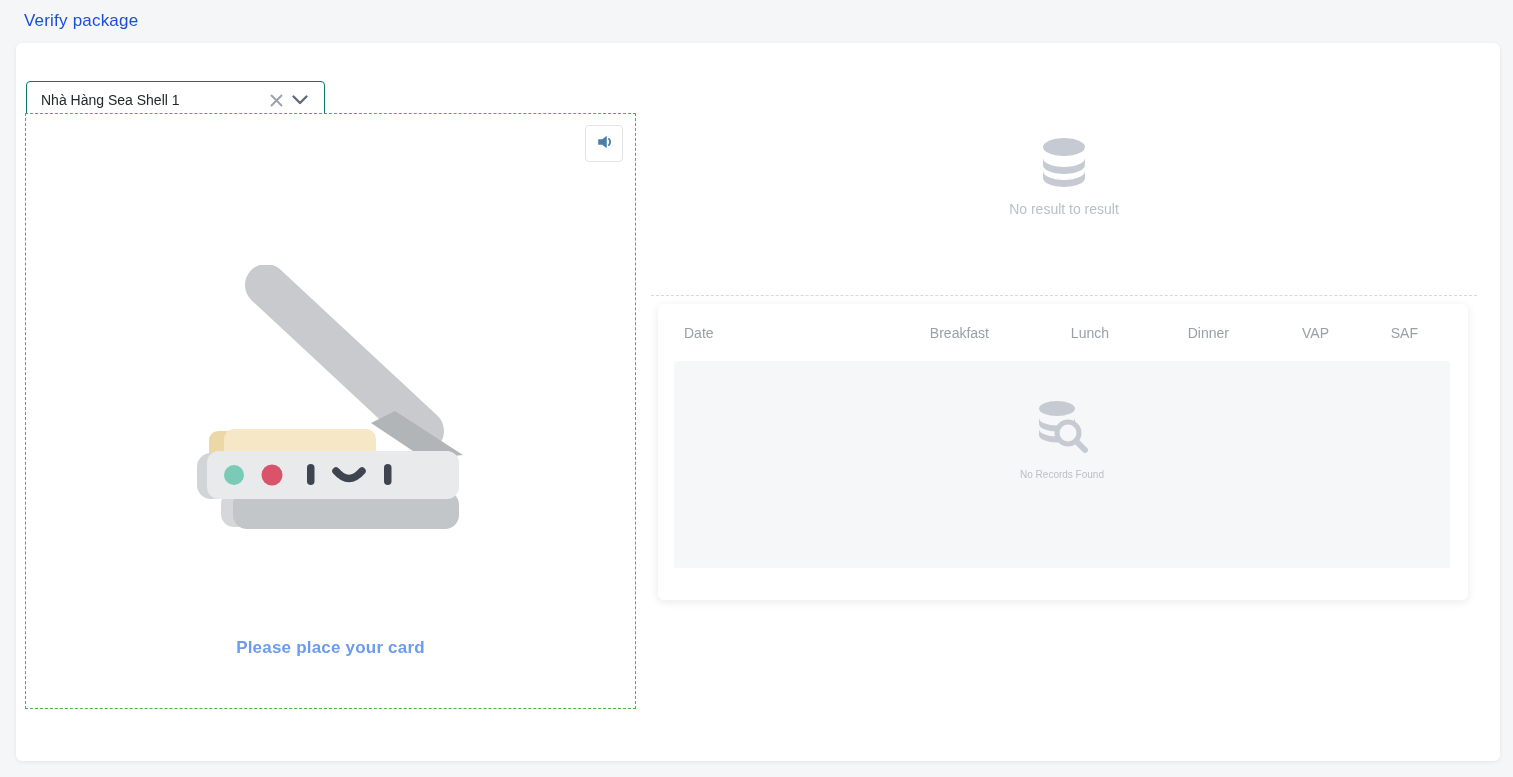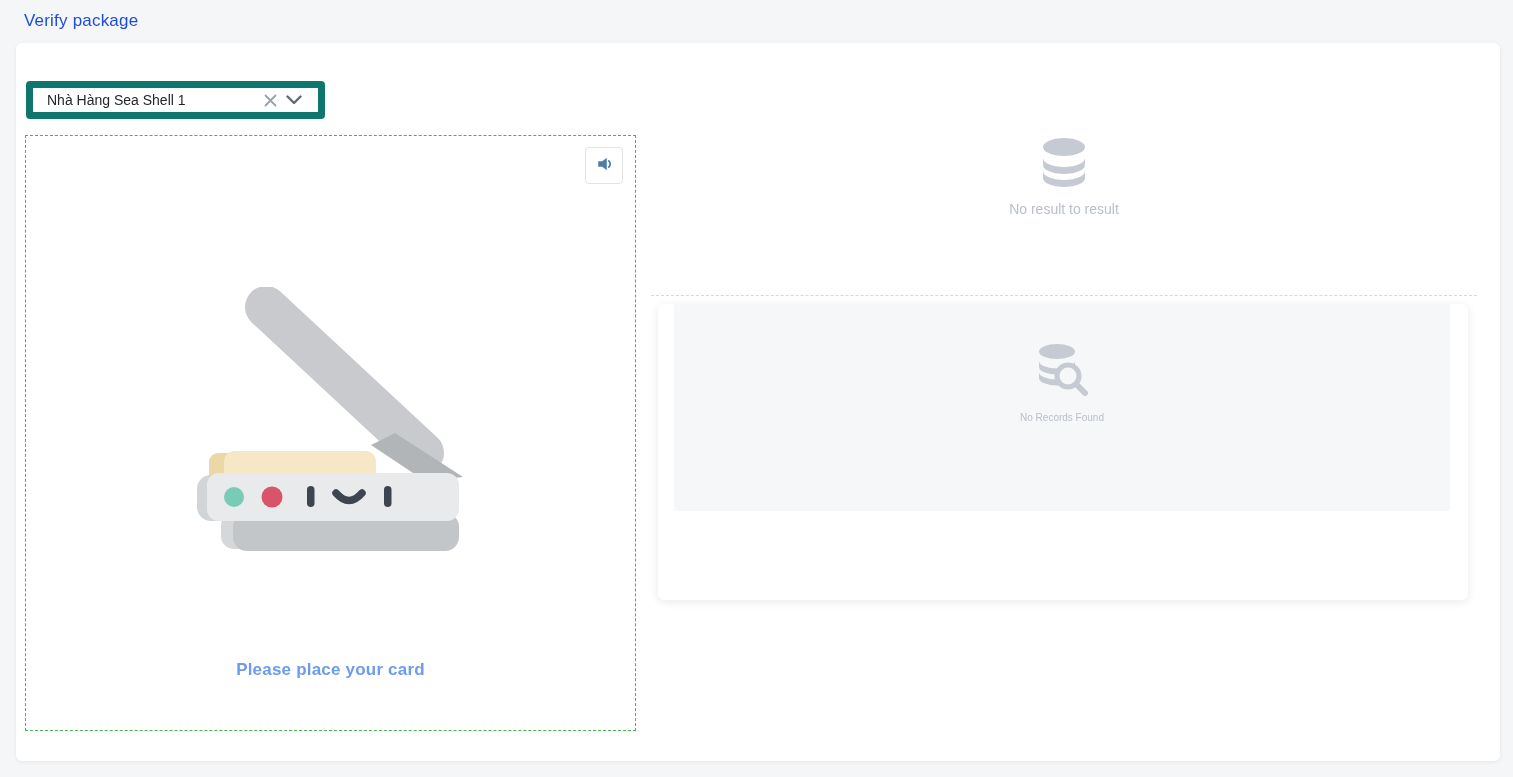--- a/index.html
+++ b/index.html
@@ -20,28 +20,28 @@
     font-size:17px;font-weight:400;color:#1d4ed8;letter-spacing:.2px;
   }
   .main-card{
     position:absolute;left:16px;top:43px;width:1484px;height:718px;
     background:#ffffff;border-radius:6px;
     box-shadow:0 1px 4px rgba(20,24,31,.07);
   }
   
   .select{
     position:absolute;left:10px;top:38px;width:299px;height:38px;
-    border:7px solid #0f766e;border-radius:4px;background:#fff;
+    border:1px solid #0f766e;border-radius:4px;background:#fff;
     display:flex;align-items:center;padding:0 12px 0 14px;cursor:pointer;
   }
   .select-value{flex:1;font-size:14px;color:#23272c;white-space:nowrap;overflow:hidden;}
   .select .icon-btn{display:flex;align-items:center;justify-content:center;width:24px;height:24px;cursor:pointer;}
   
   .scan-box{
-    position:absolute;left:9px;top:92px;width:611px;height:596px;
+    position:absolute;left:9px;top:70px;width:611px;height:596px;
     border:1px dashed var(--green);background:#fff;
   }
   .sound-btn{
     position:absolute;top:11px;right:12px;width:38px;height:37px;
     background:#fff;border:1px solid #e3e3e3;border-radius:4px;
     display:flex;align-items:center;justify-content:center;cursor:pointer;padding:0;
   }
   .scanner-art{position:absolute;left:165px;top:151px;width:280px;height:270px;}
   .scan-prompt{
     position:absolute;left:0;right:0;top:524px;text-align:center;
@@ -138,20 +138,28 @@
           <path d="M0,20 a21,9 0 0 0 42,0 v7 a21,9 0 0 1 -42,0 z"></path>
           <path d="M0,33 a21,9 0 0 0 42,0 v7 a21,9 0 0 1 -42,0 z"></path>
         </svg>
       </span>
       <div class="msg">No result to result</div>
     </div>
 
     <div class="dashed-sep"></div>
 
     <div class="table-card">
+      <div class="thead">
+        <div class="th-date">Date</div>
+        <div class="th-breakfast">Breakfast</div>
+        <div class="th-lunch">Lunch</div>
+        <div class="th-dinner">Dinner</div>
+        <div class="th-vap">VAP</div>
+        <div class="th-saf">SAF</div>
+      </div>
       <div class="tbody">
         <div class="no-records">
           <span>
             <svg width="62" height="60" viewBox="0 0 62 60">
               <g fill="#c6cbd3">
                 <ellipse cx="26" cy="7.5" rx="18" ry="7.5"></ellipse>
                 <path d="M8,17 a18,7.5 0 0 0 36,0 v6 a18,7.5 0 0 1 -36,0 z"></path>
                 <path d="M8,28 a18,7.5 0 0 0 36,0 v6 a18,7.5 0 0 1 -36,0 z"></path>
               </g>
               <circle cx="37" cy="32" r="11" fill="#f6f7f9" stroke="#c6cbd3" stroke-width="5"></circle>

